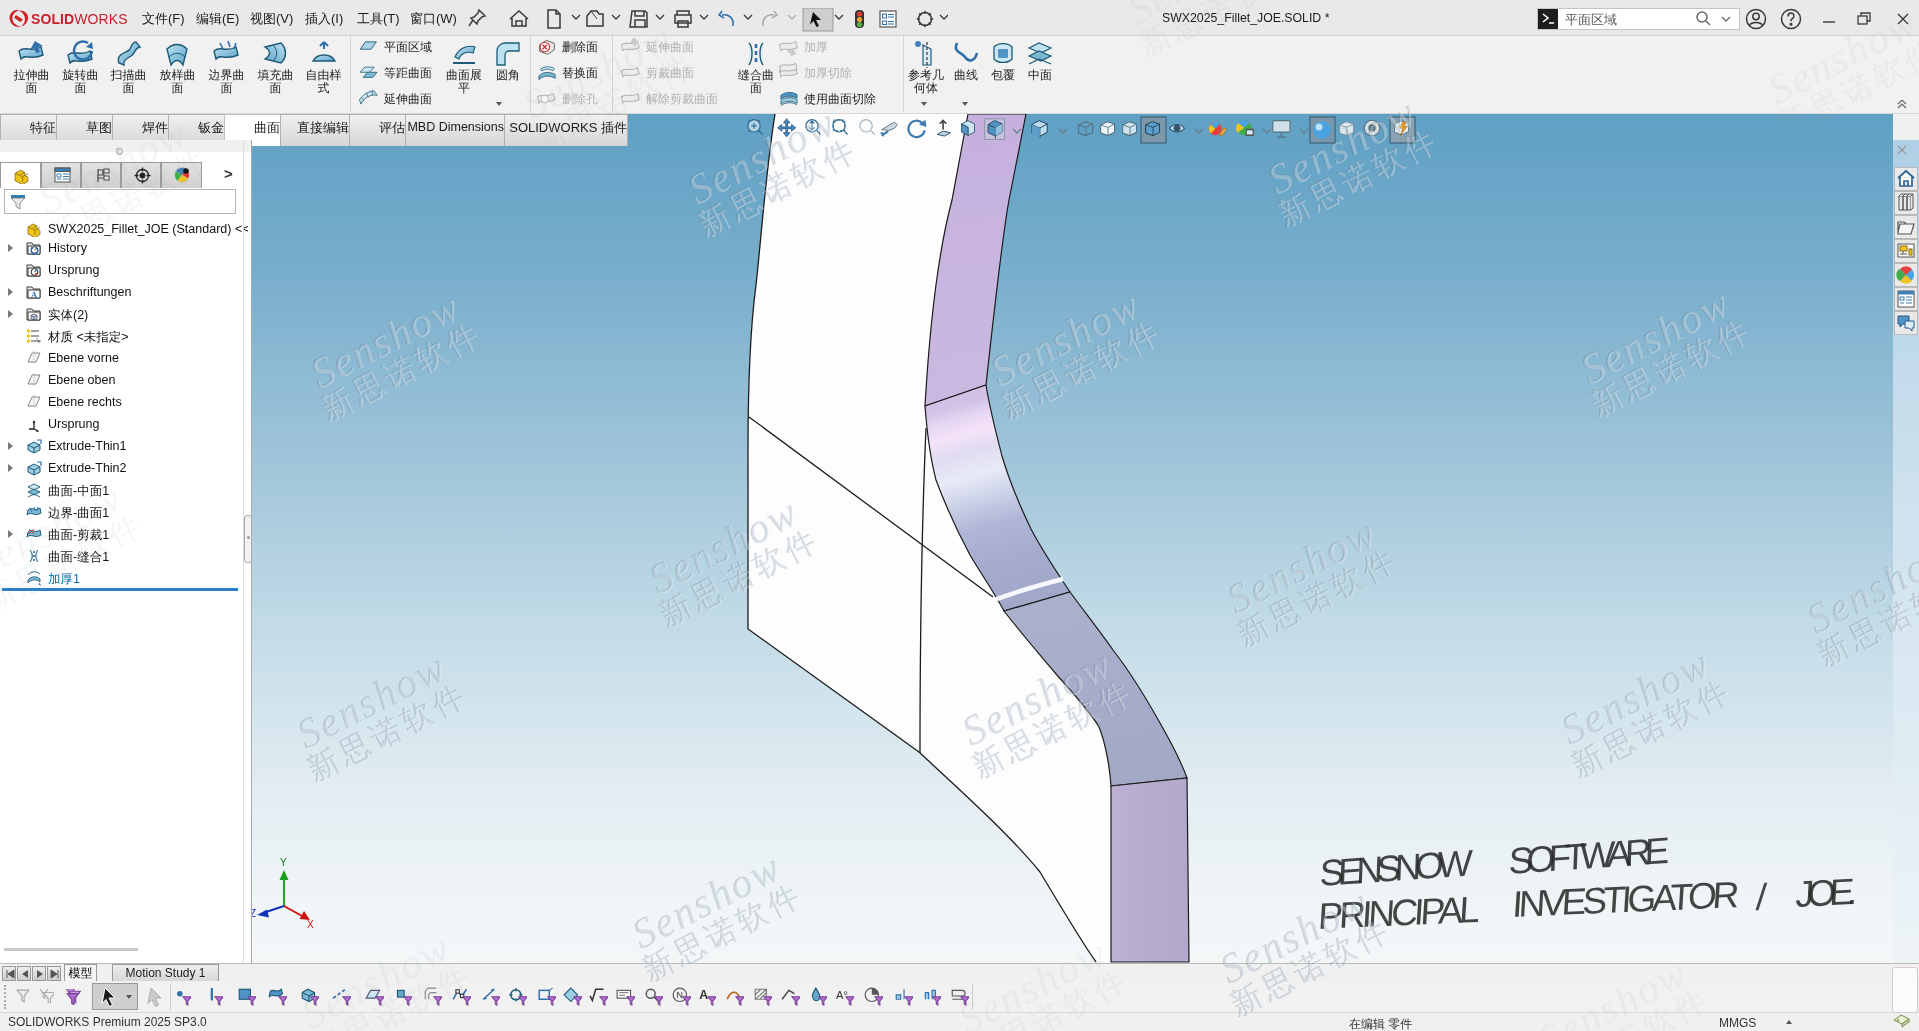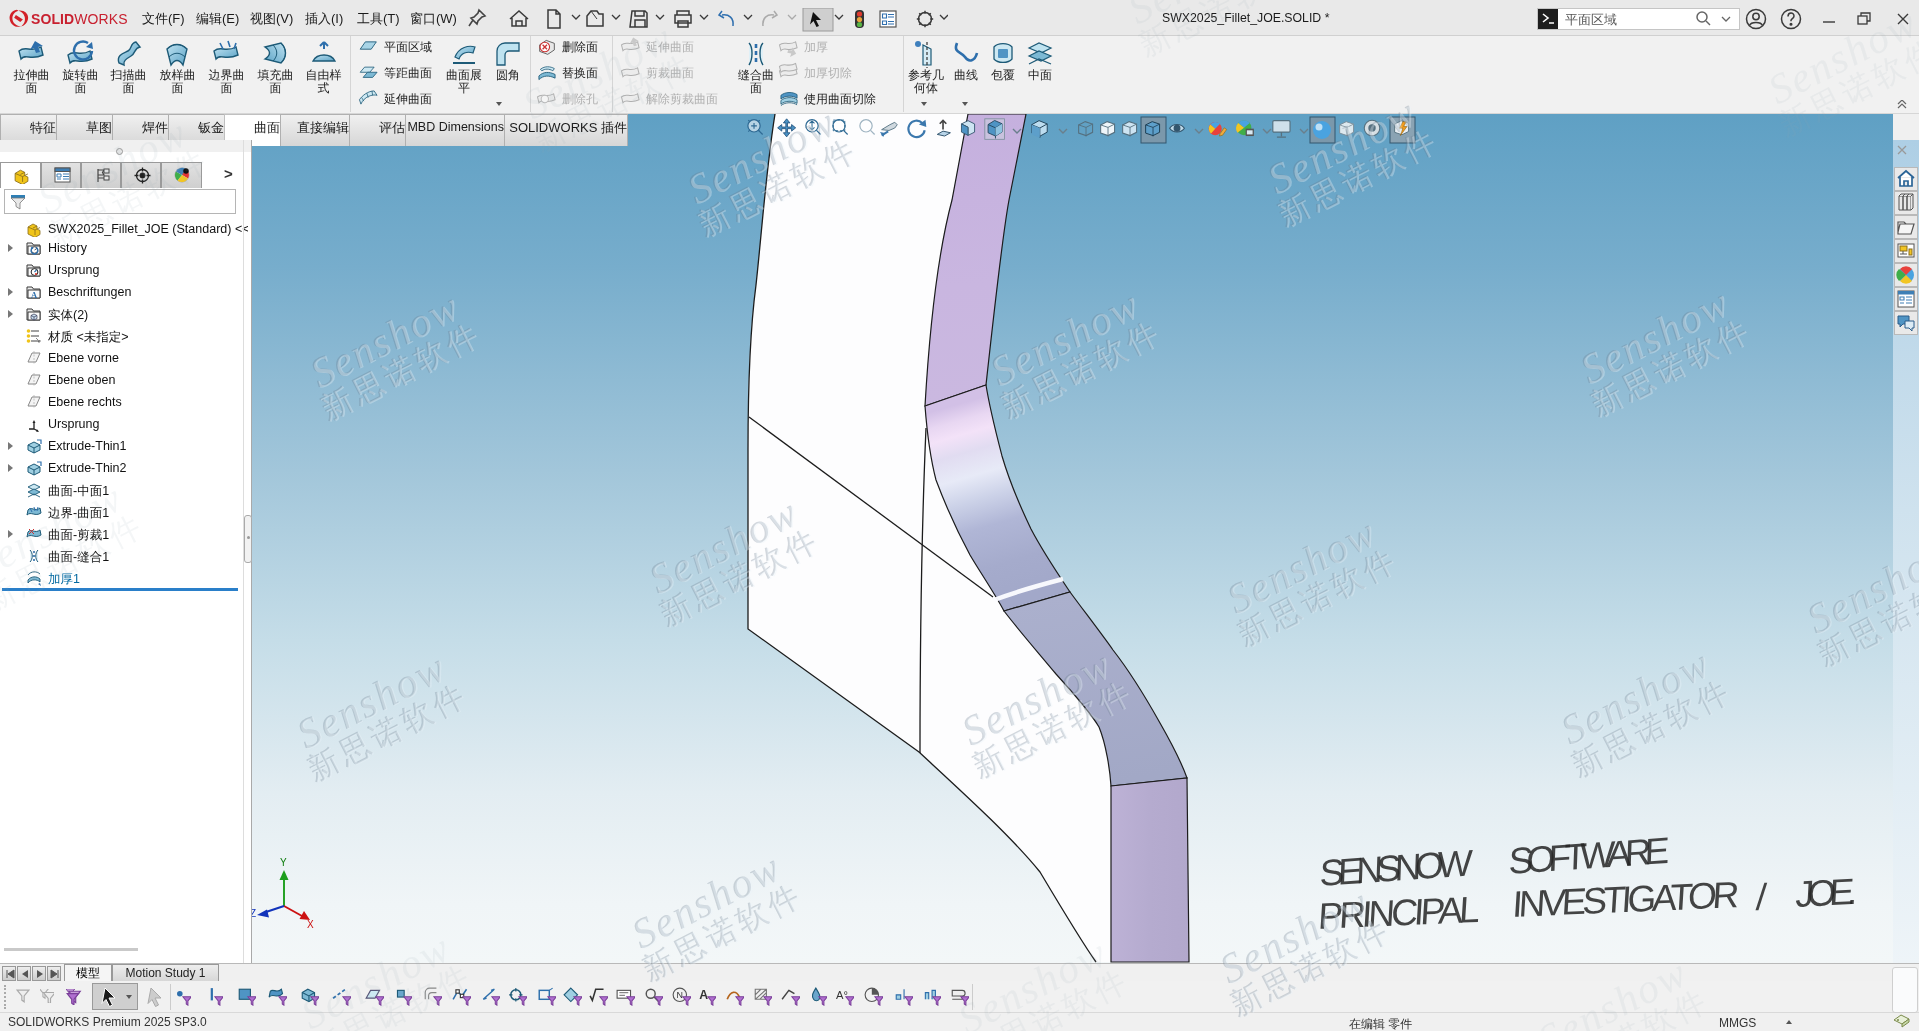--- a/index.html
+++ b/index.html
@@ -737,21 +737,21 @@
       </svg></div>
     <div class="abs" style="left:17px;top:2px;width:14px;height:15px;background:linear-gradient(#eee,#ccc);border:1px solid #999;font-size:8px;color:#555;text-align:center;line-height:15px"><svg width="14" height="14" viewBox="0 0 14 14">
         <path d="M10,3 l-6,4 6,4 Z" fill="#555"></path>
       </svg></div>
     <div class="abs" style="left:32px;top:2px;width:14px;height:15px;background:linear-gradient(#eee,#ccc);border:1px solid #999;font-size:8px;color:#555;text-align:center;line-height:15px"><svg width="14" height="14" viewBox="0 0 14 14">
         <path d="M4,3 l6,4 -6,4 Z" fill="#555"></path>
       </svg></div>
     <div class="abs" style="left:47px;top:2px;width:14px;height:15px;background:linear-gradient(#eee,#ccc);border:1px solid #999;font-size:8px;color:#555;text-align:center;line-height:15px"><svg width="14" height="14" viewBox="0 0 14 14">
         <path d="M10,3 v8 M3,3 l6,4 -6,4 Z" stroke="#555" fill="#555"></path>
       </svg></div>
-    <div class="abs" style="left:64px;top:0;width:48px;height:18px;background:#f5f5f5;border:1px solid #999;border-bottom:none;font-size:12px;text-align:center;line-height:17px">模型</div>
+    <div class="abs" style="left:64px;top:0;width:33px;height:18px;background:#f5f5f5;border:1px solid #999;border-bottom:none;font-size:12px;text-align:center;line-height:17px">模型</div>
     <div class="abs" style="left:112px;top:0;width:107px;height:18px;background:linear-gradient(#eee,#d5d5d5);border:1px solid #999;border-bottom:none;font-size:12px;text-align:center;line-height:17px;color:#222">Motion Study 1</div>
   </div>
 <div class="abs" id="filterbar">
     <div class="abs" style="left:4px;top:4px;width:3px;height:24px;border-left:2px dotted #aaa"></div>
     <svg class="abs" style="left:16px;top:8px" width="14" height="14" viewBox="0 0 12 12">
       <path d="M1,1 h10 l-4,5 v5 l-2,-1.5 V6 Z" fill="#eee" stroke="#aaa" stroke-width="1"></path>
     </svg>
     <svg class="abs" style="left:40px;top:8px" width="14" height="14" viewBox="0 0 12 12">
       <g transform="translate(-2,-2) scale(0.9)">
         <path d="M1,1 h10 l-4,5 v5 l-2,-1.5 V6 Z" fill="#eee" stroke="#aaa" stroke-width="1"></path>

